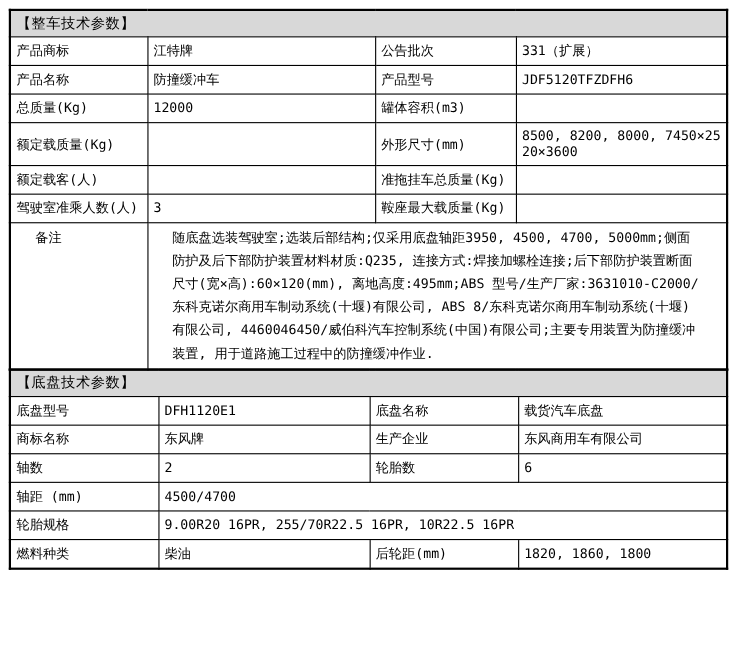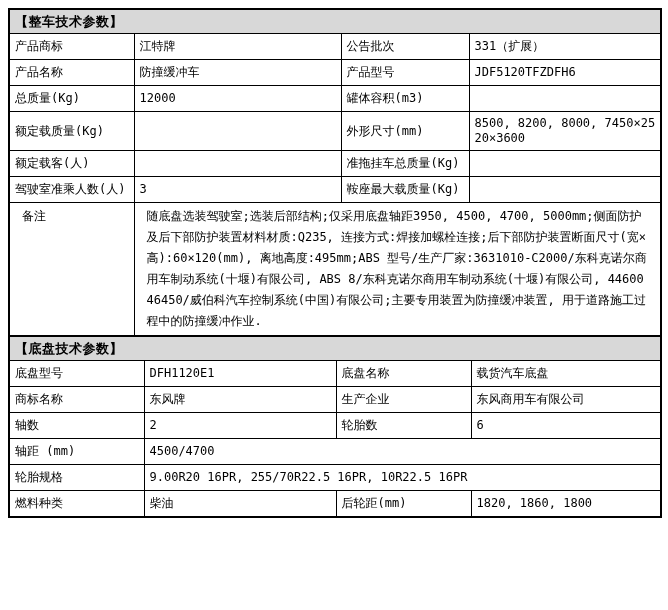--- a/index.html
+++ b/index.html
@@ -6,24 +6,24 @@
   body{width:668px;height:610px;overflow:hidden;
        font-family:"DejaVu Sans Mono","DejaVu Sans","Liberation Sans",sans-serif;
        color:#000000;}
   .page{padding:8px;}
   table{border-collapse:collapse;table-layout:fixed;width:652px;border:2px solid #000000;}
   table.t2{margin-top:-2px;}
   td{border:1px solid #000000;font-size:12px;line-height:15px;height:21px;
      padding:2px 4px 2px 5px;vertical-align:middle;overflow:hidden;}
   td.lbl{white-space:nowrap;}
   td.val{word-wrap:break-word;word-break:break-all;margin-top:36px;}
-  tr.section td{background:#d8d8d8;font-weight:bold;font-size:13px;height:19px;
+  tr.section td{background:#d8d8d8;font-weight:normal;font-size:13px;height:19px;
                 letter-spacing:0.5px;}
   tr.tall td{height:34px;}
-  td.remark{line-height:21px;padding:3px 12px;vertical-align:top;}
+  td.remark{line-height:21px;padding:3px 22px;vertical-align:top;}
 </style>
 </head>
 <body>
 
 <div class="page">
 
   <table class="t1">
     <colgroup>
       <col style="width:125px">
         <col style="width:207px">

